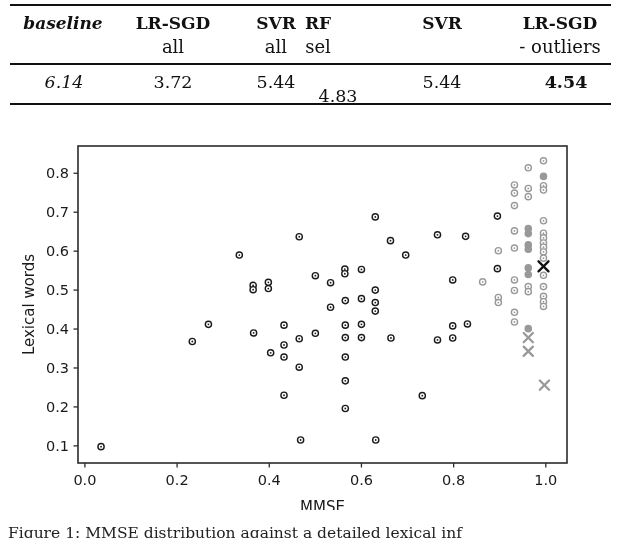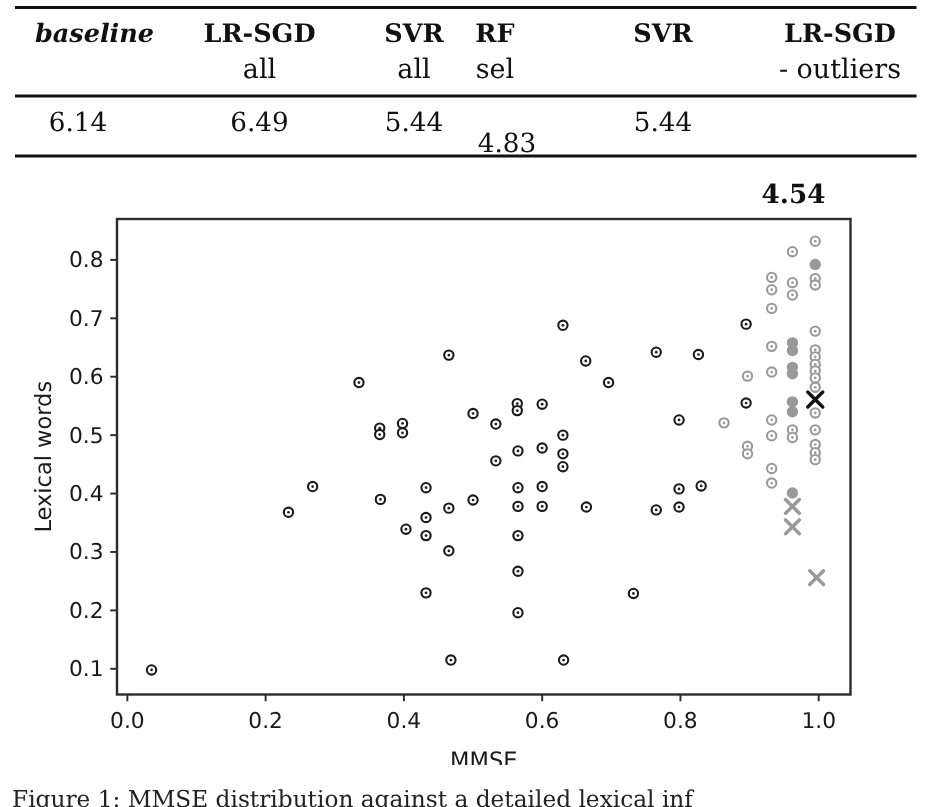--- a/index.html
+++ b/index.html
@@ -40,39 +40,39 @@
         <div class="l1">baseline</div>
       </div>
       <div class="hcell" style="left: 173px;">
         <div class="l1">LR-SGD</div>
         <div class="l2">all</div>
       </div>
       <div class="hcell" style="left: 276px;">
         <div class="l1">SVR</div>
         <div class="l2">all</div>
       </div>
-      <div class="hcell" style="left: 330px;">
+      <div class="hcell" style="left: 318px;">
         <div class="l1">RF</div>
         <div class="l2">sel</div>
       </div>
       <div class="hcell" style="left: 442px;">
         <div class="l1">SVR</div>
       </div>
       <div class="hcell" style="left: 560px;">
         <div class="l1">LR-SGD</div>
         <div class="l2">- outliers</div>
       </div>
     </div>
   <div id="table-values">
-      <div class="vcell" style="left: 52px;">6.14</div>
-      <div class="vcell" style="left: 173px;">6.49</div>
+      <div class="vcell" style="left: 64px; font-style: italic;">6.14</div>
+      <div class="vcell" style="left: 173px;">3.72</div>
       <div class="vcell" style="left: 276px;">5.44</div>
       <div class="vcell" style="left: 338px; margin-top: 14px;">4.83</div>
       <div class="vcell" style="left: 442px;">5.44</div>
-      <div class="vcell boldval" style="left: 529px; margin-top: 48px;">4.54</div>
+      <div class="vcell boldval" style="left: 566px;">4.54</div>
     </div>
 </div>
 
 <div class="figwrap">
   <svg id="plot" width="618" height="380" viewBox="0 0 618 380">
       <rect x="78" y="16" width="489" height="317" fill="none" stroke="#2b2b2b" stroke-width="1.6"></rect>
       <line x1="84.91328934967012" y1="333" x2="84.91328934967012" y2="337.5" stroke="#2b2b2b" stroke-width="1.3"></line>
       <text x="84.91328934967012" y="355" text-anchor="middle" font-size="14.5">0.0</text>
       <line x1="177.0904806786051" y1="333" x2="177.0904806786051" y2="337.5" stroke="#2b2b2b" stroke-width="1.3"></line>
       <text x="177.0904806786051" y="355" text-anchor="middle" font-size="14.5">0.2</text>

